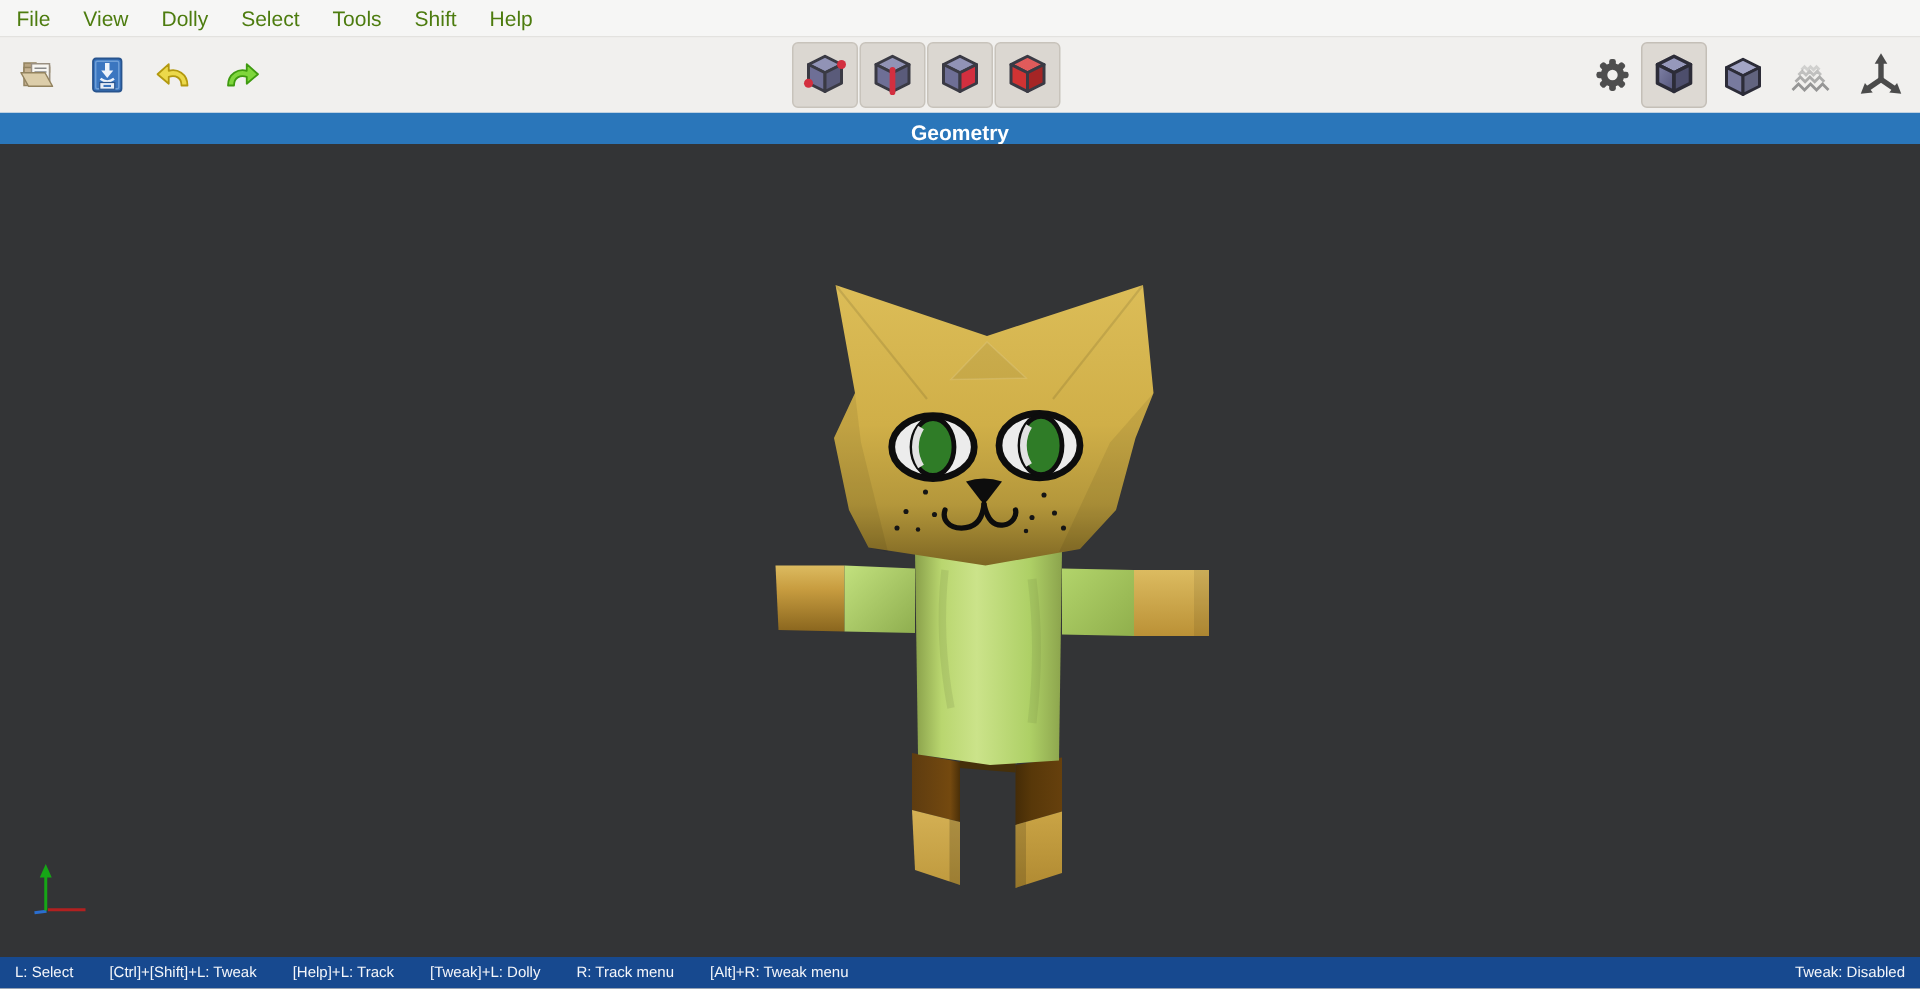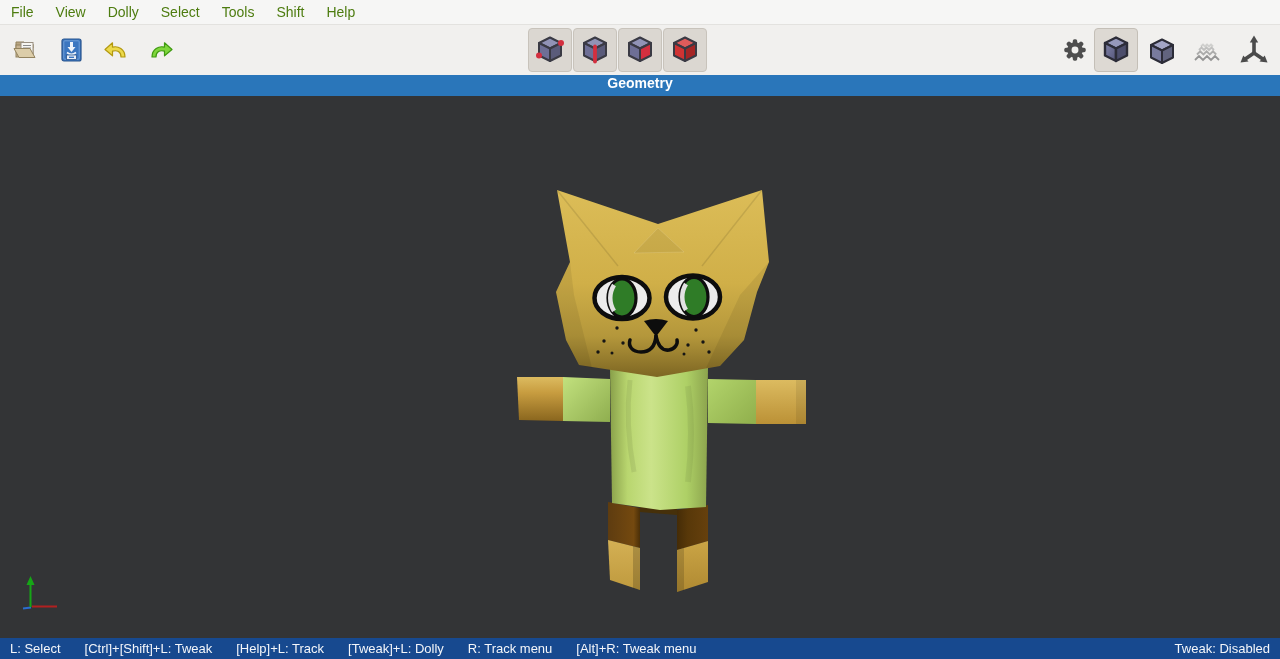--- a/index.html
+++ b/index.html
@@ -17,26 +17,26 @@
   .tb-center { position:absolute; left:528px; top:3px; display:flex; gap:1px; }
   .tb-right { position:absolute; right:4px; top:0; height:50px;
     display:flex; align-items:center; gap:2px; }
   .icon28 { width:28px; height:28px; display:block; }
   .tbtn { width:44px; height:44px; border-radius:4px; background:#dbd7d1;
     border:1px solid #c8c3bb; display:flex; align-items:center; justify-content:center; }
   .tflat { width:44px; height:44px; display:flex; align-items:center; justify-content:center; }
   .tbtn.active { background:#ddd9d3; border-color:#c4bfb7; }
 
   .titlebar { height:21px; background:#2a76ba; color:#fff; font-weight:bold;
-    font-size:14px; display:flex; align-items:flex-start; justify-content:center; }
+    font-size:14px; display:flex; align-items:flex-end; justify-content:center; }
 
   .viewport { height:542px; background:#333436; position:relative; overflow:hidden; }
   .viewport svg.scene { position:absolute; left:0; top:0; }
 
-  .statusbar { height:21px; background:#17498f; color:#f4f6fa; font-size:13px;
+  .statusbar { height:21px; background:#17498f; color:#f4f6fa; font-size:10px;
     display:flex; align-items:center; gap:24px; padding:0 10px; white-space:nowrap; }
   .statusbar .tweak { margin-left:auto; }
 </style>
 </head>
 <body>
 
 <div class="menubar">
   <span class="mitem">File</span>
   <span class="mitem">View</span>
   <span class="mitem">Dolly</span>

